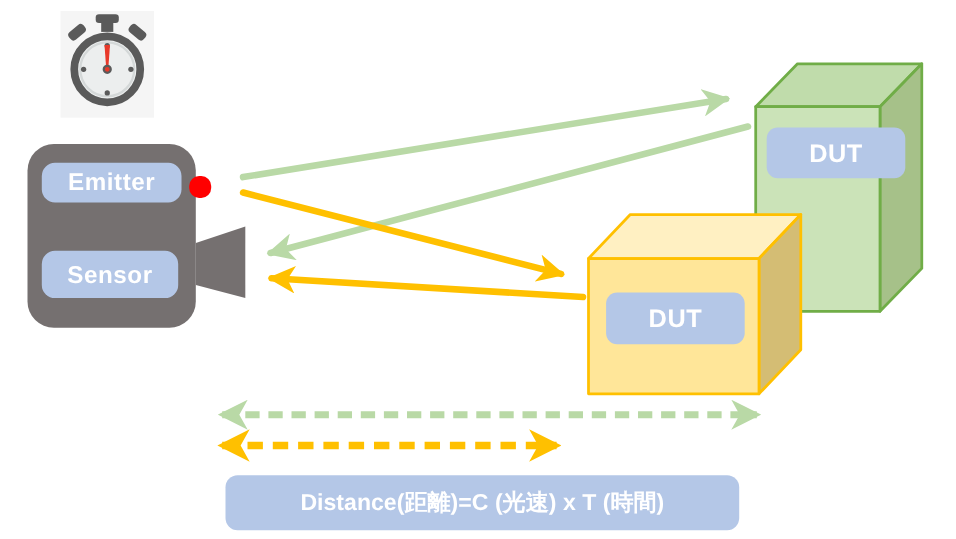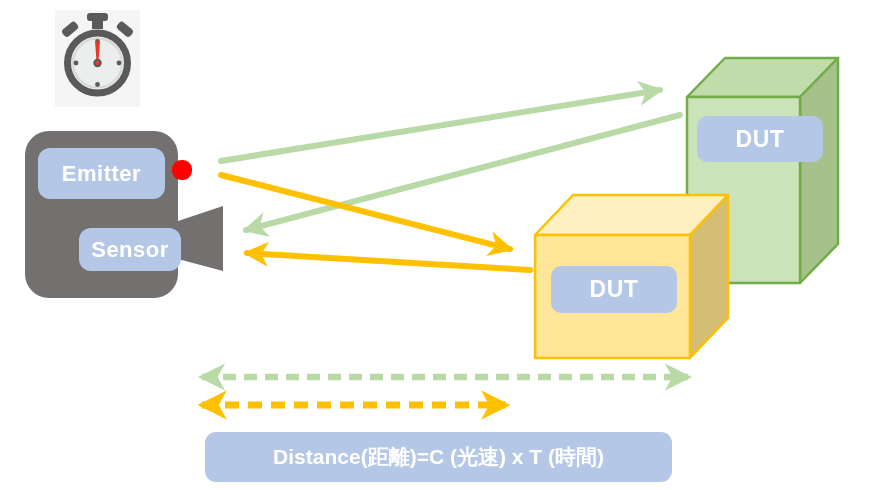--- a/index.html
+++ b/index.html
@@ -19,22 +19,22 @@
   .lbl{
     position:absolute;
     display:flex;align-items:center;justify-content:center;
     background:var(--panel-blue);
     color:var(--white);
     font-weight:bold;
     border-radius:12px;
     letter-spacing:.5px;
     user-select:none;
   }
-  .lbl-emitter{left:38px;top:148px;width:127px;height:51px;font-size:22px;}
-  .lbl-sensor{left:38px;top:228px;width:102px;height:43px;font-size:22px;margin-left:41px;}
+  .lbl-emitter{left:38px;top:148px;width:127px;height:36px;font-size:22px;}
+  .lbl-sensor{left:38px;top:228px;width:124px;height:43px;font-size:22px;}
   .lbl-dut-far{left:697px;top:116px;width:126px;height:46px;font-size:23px;border-radius:10px;}
   .lbl-dut-near{left:551px;top:266px;width:126px;height:47px;font-size:23px;border-radius:10px;}
   .lbl-formula{left:205px;top:432px;width:467px;height:50px;font-size:21px;border-radius:11px;letter-spacing:0;}
 </style>
 </head>
 <body>
 
 <div class="stage">
 
   <svg class="scene" width="869" height="490" viewBox="0 0 869 490">

